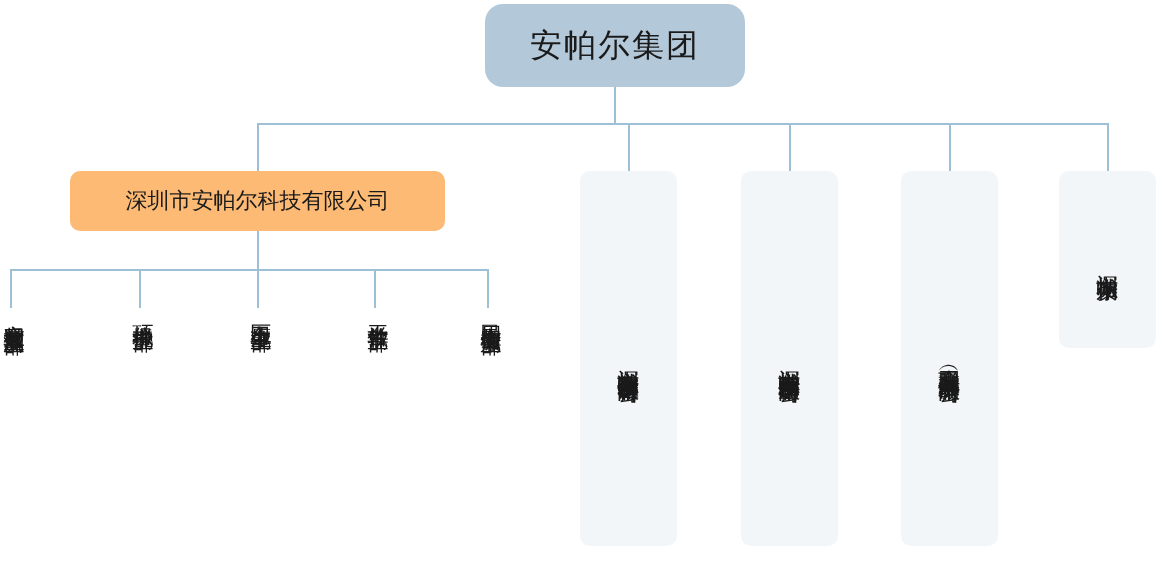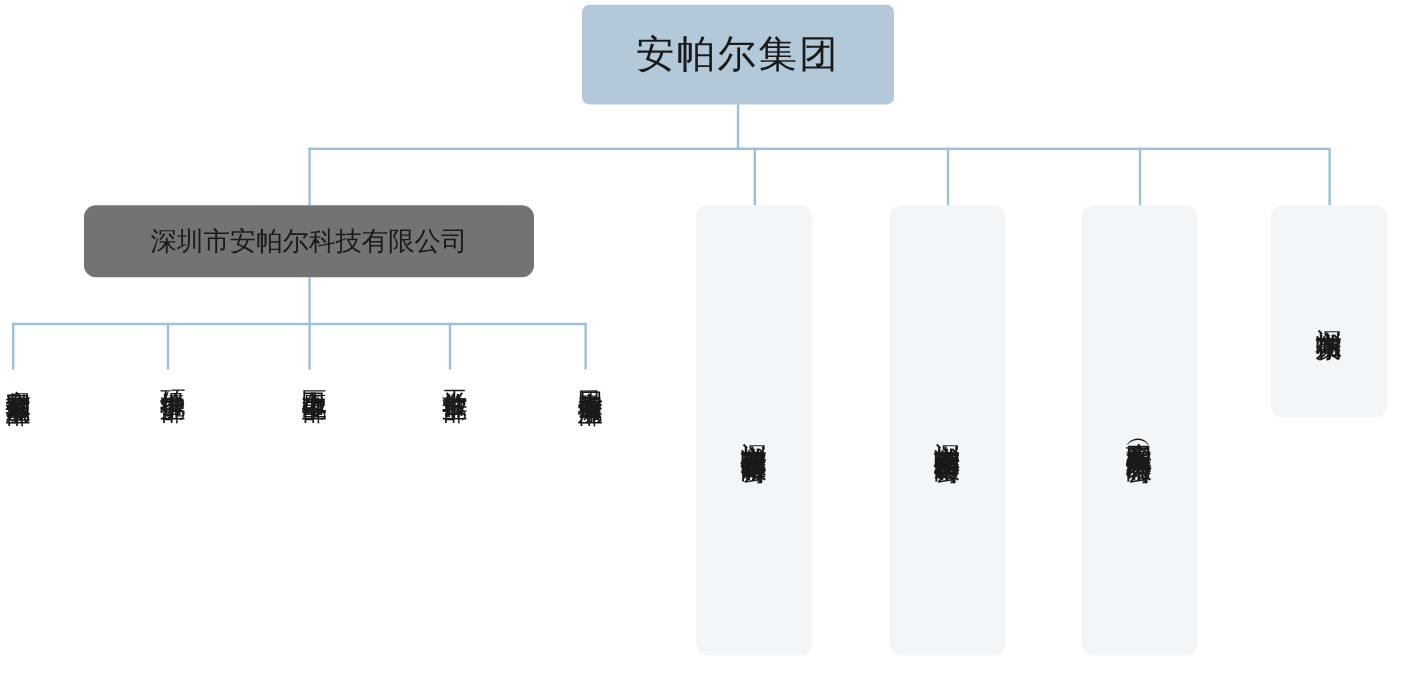--- a/index.html
+++ b/index.html
@@ -19,26 +19,26 @@
     position: absolute;
     box-sizing: border-box;
     display: flex;
     align-items: center;
     justify-content: center;
     text-align: center;
     color: #1a1a1a;
   }
   .node-root {
     background: #b3c9da;
-    border-radius: 6px;
+    border-radius: 18px;
     font-size: 32px;
     letter-spacing: 2px;
   }
   .node-box {
-    background: #737373;
+    background: #fdba74;
     border-radius: 10px;
     font-size: 22px;
     text-align: center;
   }
   .node-vert {
     background: #f2f6f8;
     border-radius: 10px;
     font-size: 22px;
     writing-mode: vertical-rl;
     text-orientation: upright;

